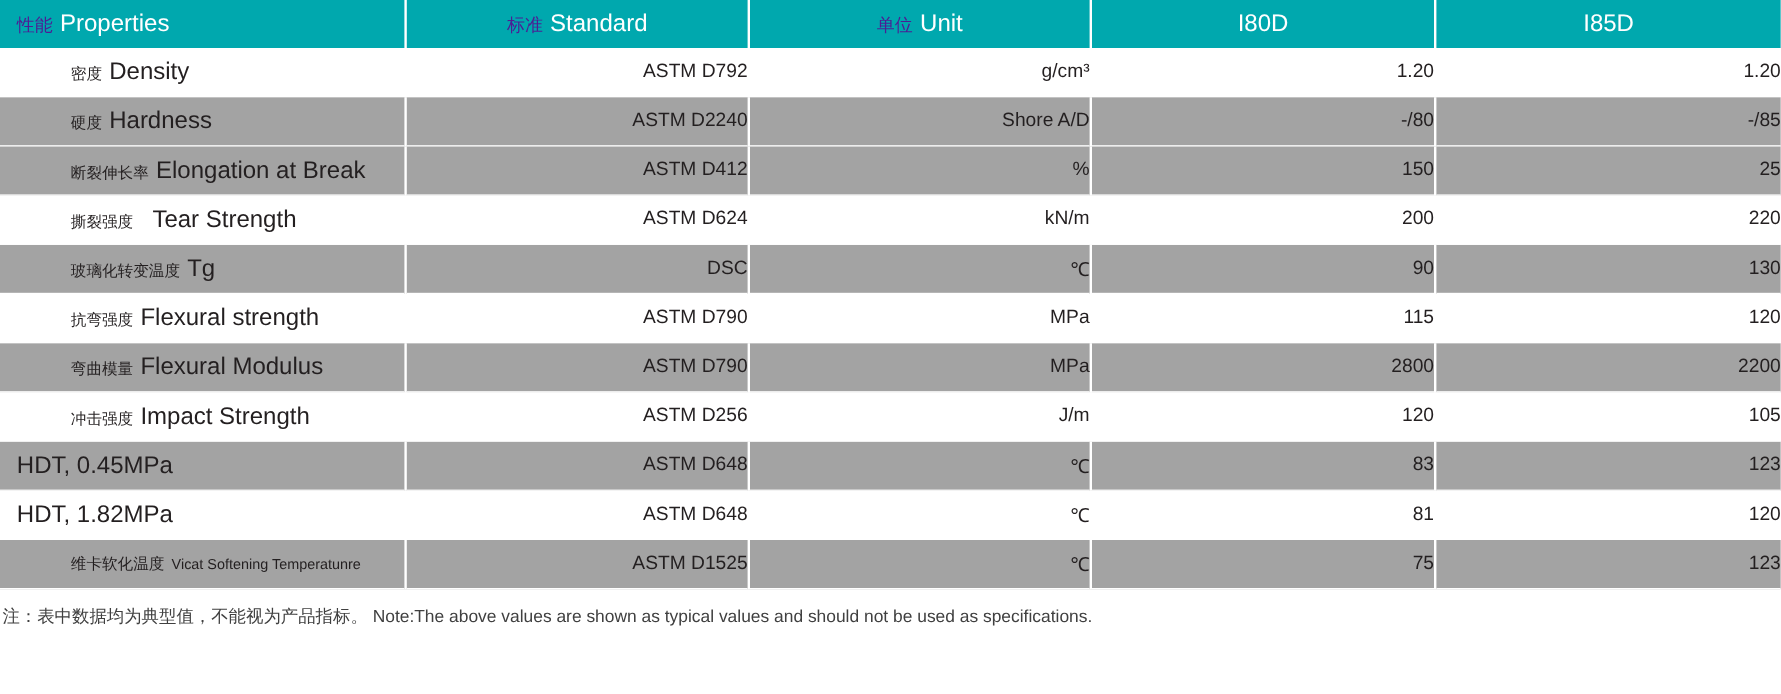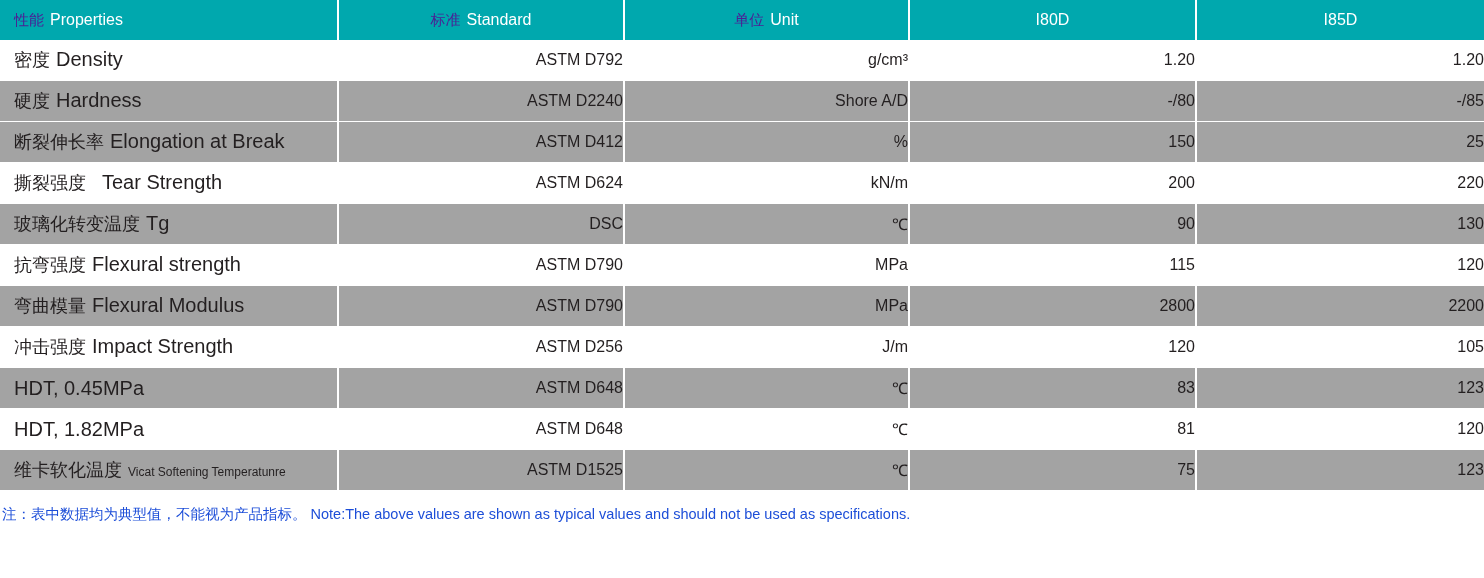--- a/index.html
+++ b/index.html
@@ -47,52 +47,52 @@
     text-align: left;
     padding-left: 14px;
   }
   .hdr-cn {
     color: #4c1d95;
     font-size: 15px;
     margin-right: 6px;
   }
   .hdr-en {
     color: #ffffff;
-    font-size: 16px;
+    font-size: 20px;
   }
 
   tbody td {
     height: 40px;
     font-size: 16px;
     padding: 0;
     vertical-align: middle;
     text-align: right;
     border-right: 2px solid #ffffff;
     border-bottom: 1px solid #ffffff;
     color: #231f20;
   }
   tbody td:last-child { border-right: none; }
   tbody td.prop {
     text-align: left;
     padding-left: 14px;
   }
   tbody tr.odd td { background: #ffffff; }
   tbody tr.even td { background: #a3a3a3; }
 
-  .cn { font-size: 18px; }
+  .cn { font-size: 13px; margin-left: 45px; }
   .en { font-size: 20px; }
   .gap-sm { display: inline-block; width: 6px; }
   .gap-md { display: inline-block; width: 16px; }
   .small-en { font-size: 12px; }
 
   .footnote {
     margin-top: 14px;
     padding-left: 2px;
     font-size: 14.5px;
-    color: #1d4ed8;
+    color: #404040;
     line-height: 1.3;
     white-space: nowrap;
   }
 </style>
 </head>
 <body>
 
 <div class="sheet">
 
   <table class="spec">

